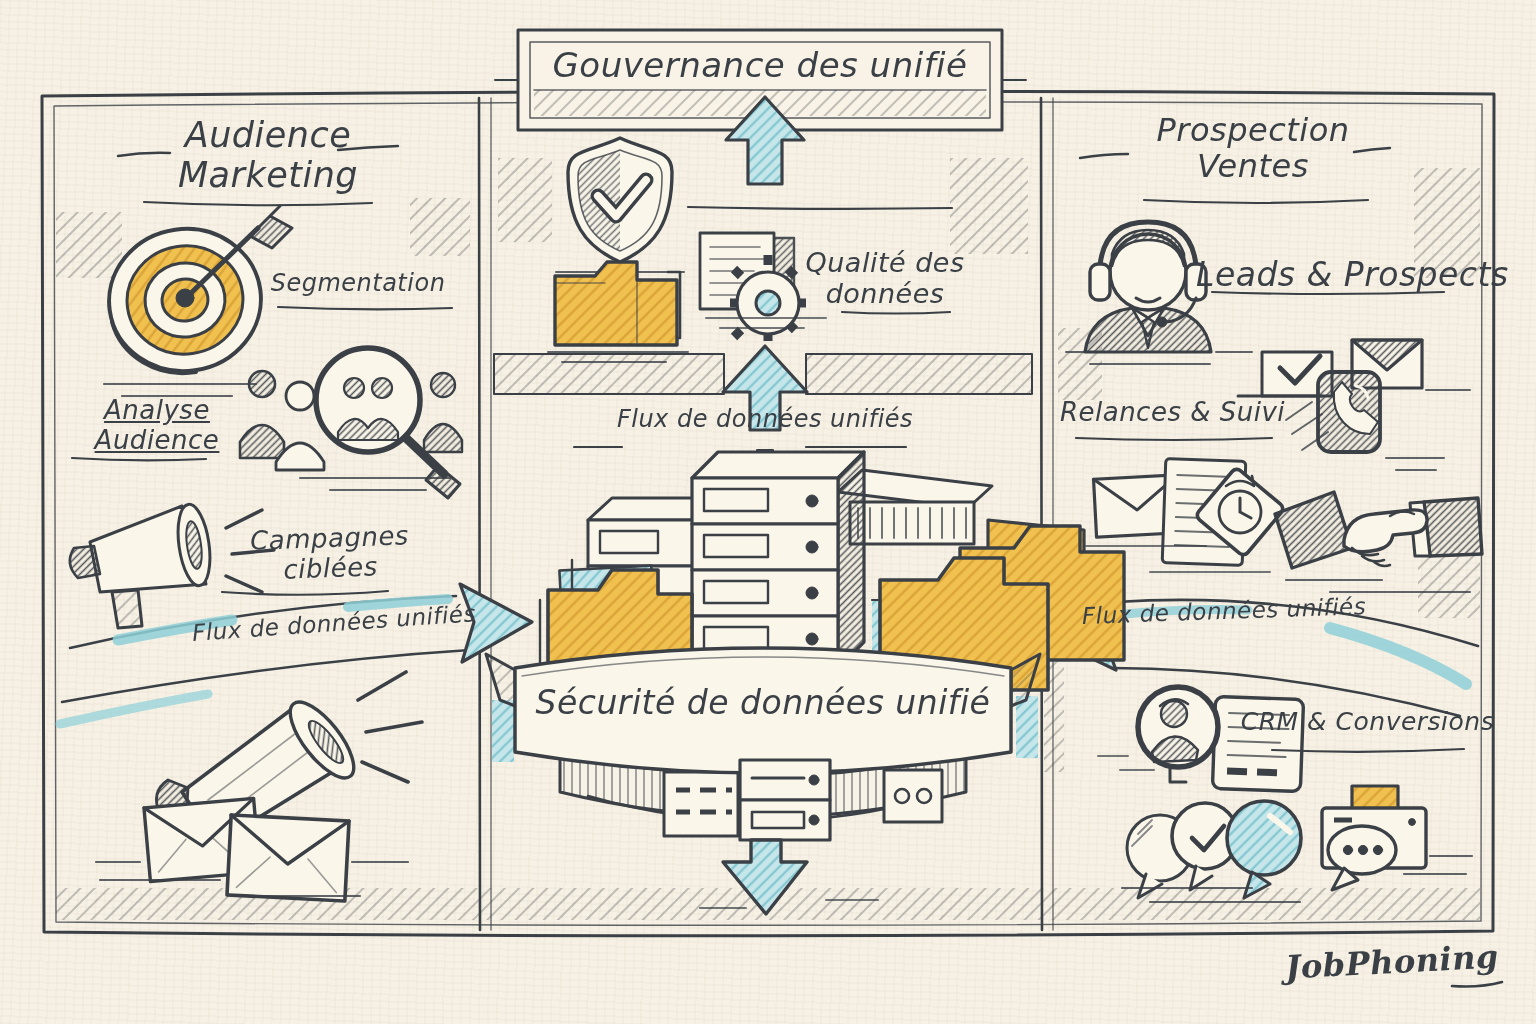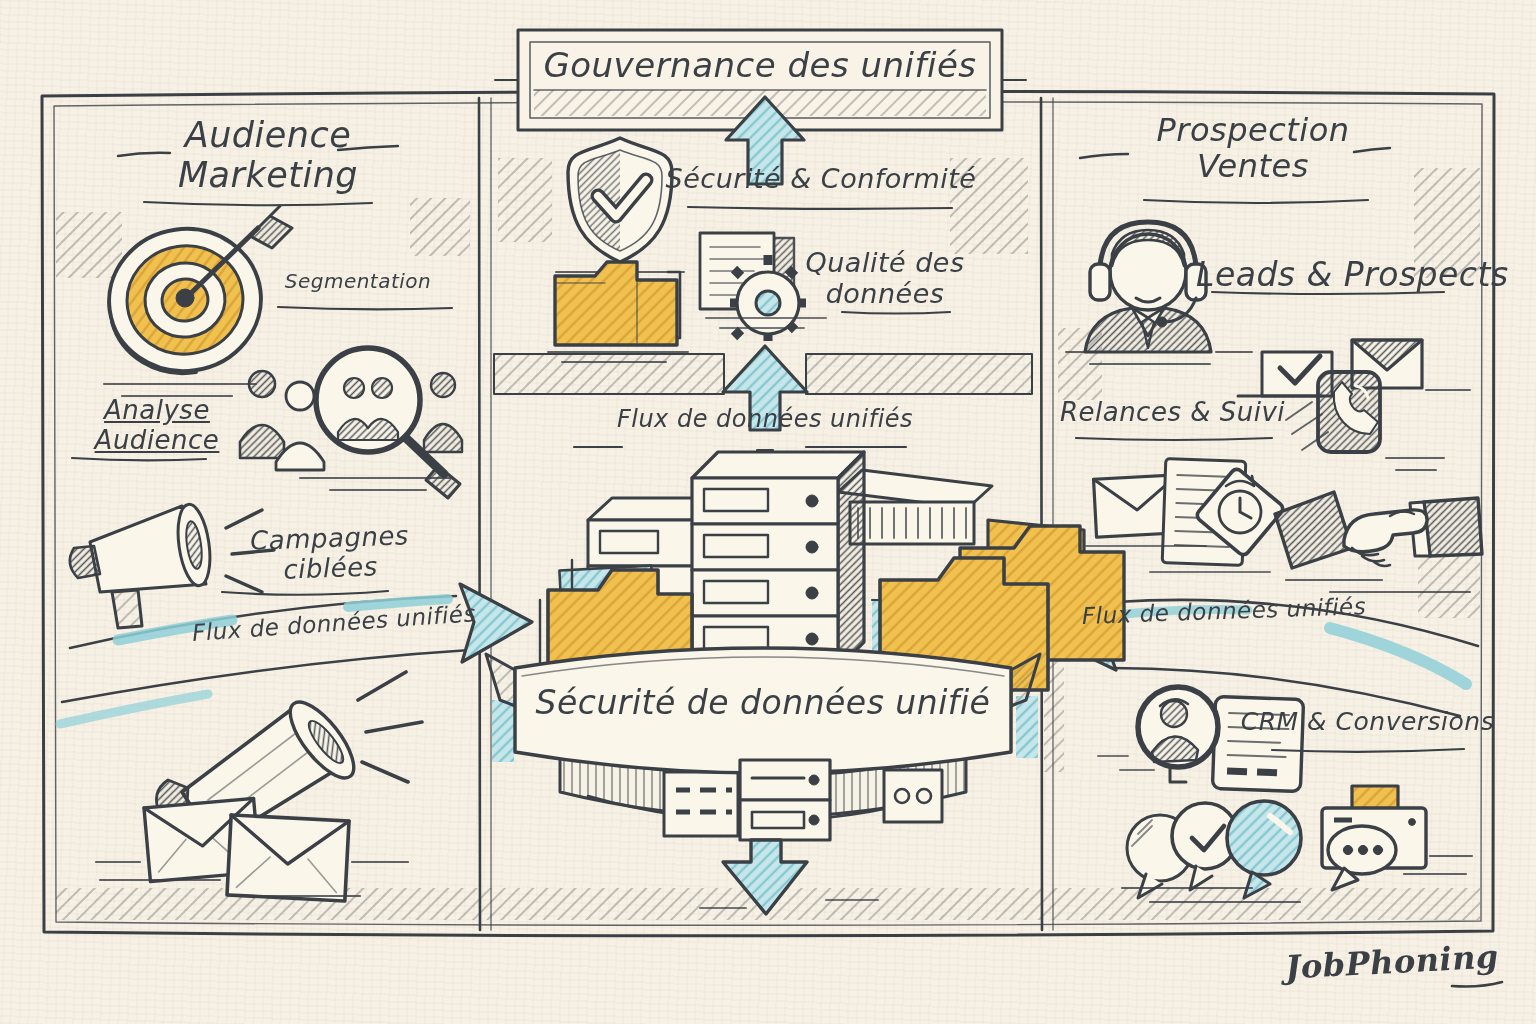--- a/index.html
+++ b/index.html
@@ -395,29 +395,28 @@
       <circle cx="1348" cy="850" r="4.6" fill="#3b4046"></circle>
       <circle cx="1363" cy="850" r="4.6" fill="#3b4046"></circle>
       <circle cx="1378" cy="850" r="4.6" fill="#3b4046"></circle>
       <path d="M1430,856 h42 M1404,874 h62" stroke-width="2.2" opacity="0.8"></path>
     </g>
 
     <path d="M1452,986 q28,2 50,-4" stroke-width="2.6"></path>
   </g>
 </svg>
 
-<div class="txt nowrap" style="left:528px;top:46px;width:464px;font-size:34px;">Gouvernance des unifiés</div>
+<div class="txt nowrap" style="left:528px;top:46px;width:464px;font-size:34px;">Gouvernance des unifié</div>
 
 <div class="txt" style="left:143px;top:116px;width:250px;font-size:35px;">Audience Marketing</div>
-<div class="txt nowrap" style="left:258px;top:270px;width:200px;font-size:20px;">Segmentation</div>
+<div class="txt nowrap" style="left:258px;top:270px;width:200px;font-size:24px;">Segmentation</div>
 <div class="txt" style="left:67px;top:396px;width:180px;font-size:26px;text-decoration:underline;">Analyse Audience</div>
 <div class="txt" style="left:230px;top:524px;width:200px;font-size:26px;transform:rotate(-2deg);">Campagnes ciblées</div>
 <div class="txt nowrap" style="left:186px;top:610px;width:296px;font-size:23px;transform:rotate(-4deg);">Flux de données unifiés</div>
 
-<div class="txt nowrap" style="left:656px;top:164px;width:330px;font-size:27px;">Sécurité &amp; Conformité</div>
 <div class="txt" style="left:790px;top:248px;width:190px;font-size:27px;font-style:italic;">Qualité des données</div>
 <div class="txt nowrap" style="left:605px;top:406px;width:320px;font-size:24px;">Flux de données unifiés</div>
 <div class="txt nowrap" style="left:523px;top:684px;width:480px;font-size:33px;">Sécurité de données unifié</div>
 
 <div class="txt" style="left:1118px;top:112px;width:270px;font-size:32px;">Prospection Ventes</div>
 <div class="txt nowrap" style="left:1196px;top:256px;width:255px;font-size:33px;">Leads &amp; Prospects</div>
 <div class="txt nowrap" style="left:1050px;top:398px;width:245px;font-size:26px;">Relances &amp; Suivi</div>
 <div class="txt nowrap" style="left:1082px;top:598px;width:280px;font-size:23px;transform:rotate(-2deg);">Flux de données unifiés</div>
 <div class="txt nowrap" style="left:1240px;top:708px;width:255px;font-size:25px;">CRM &amp; Conversions</div>
 

